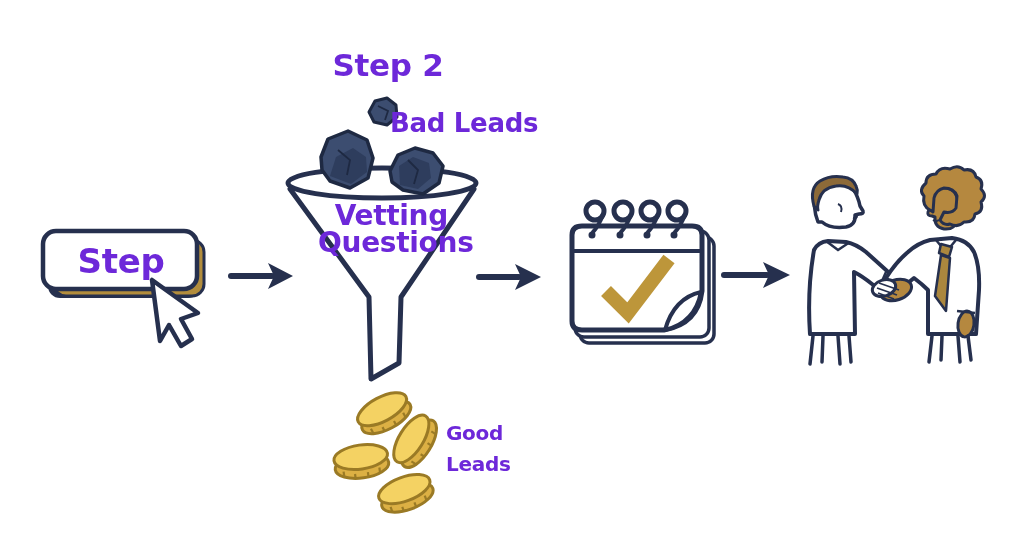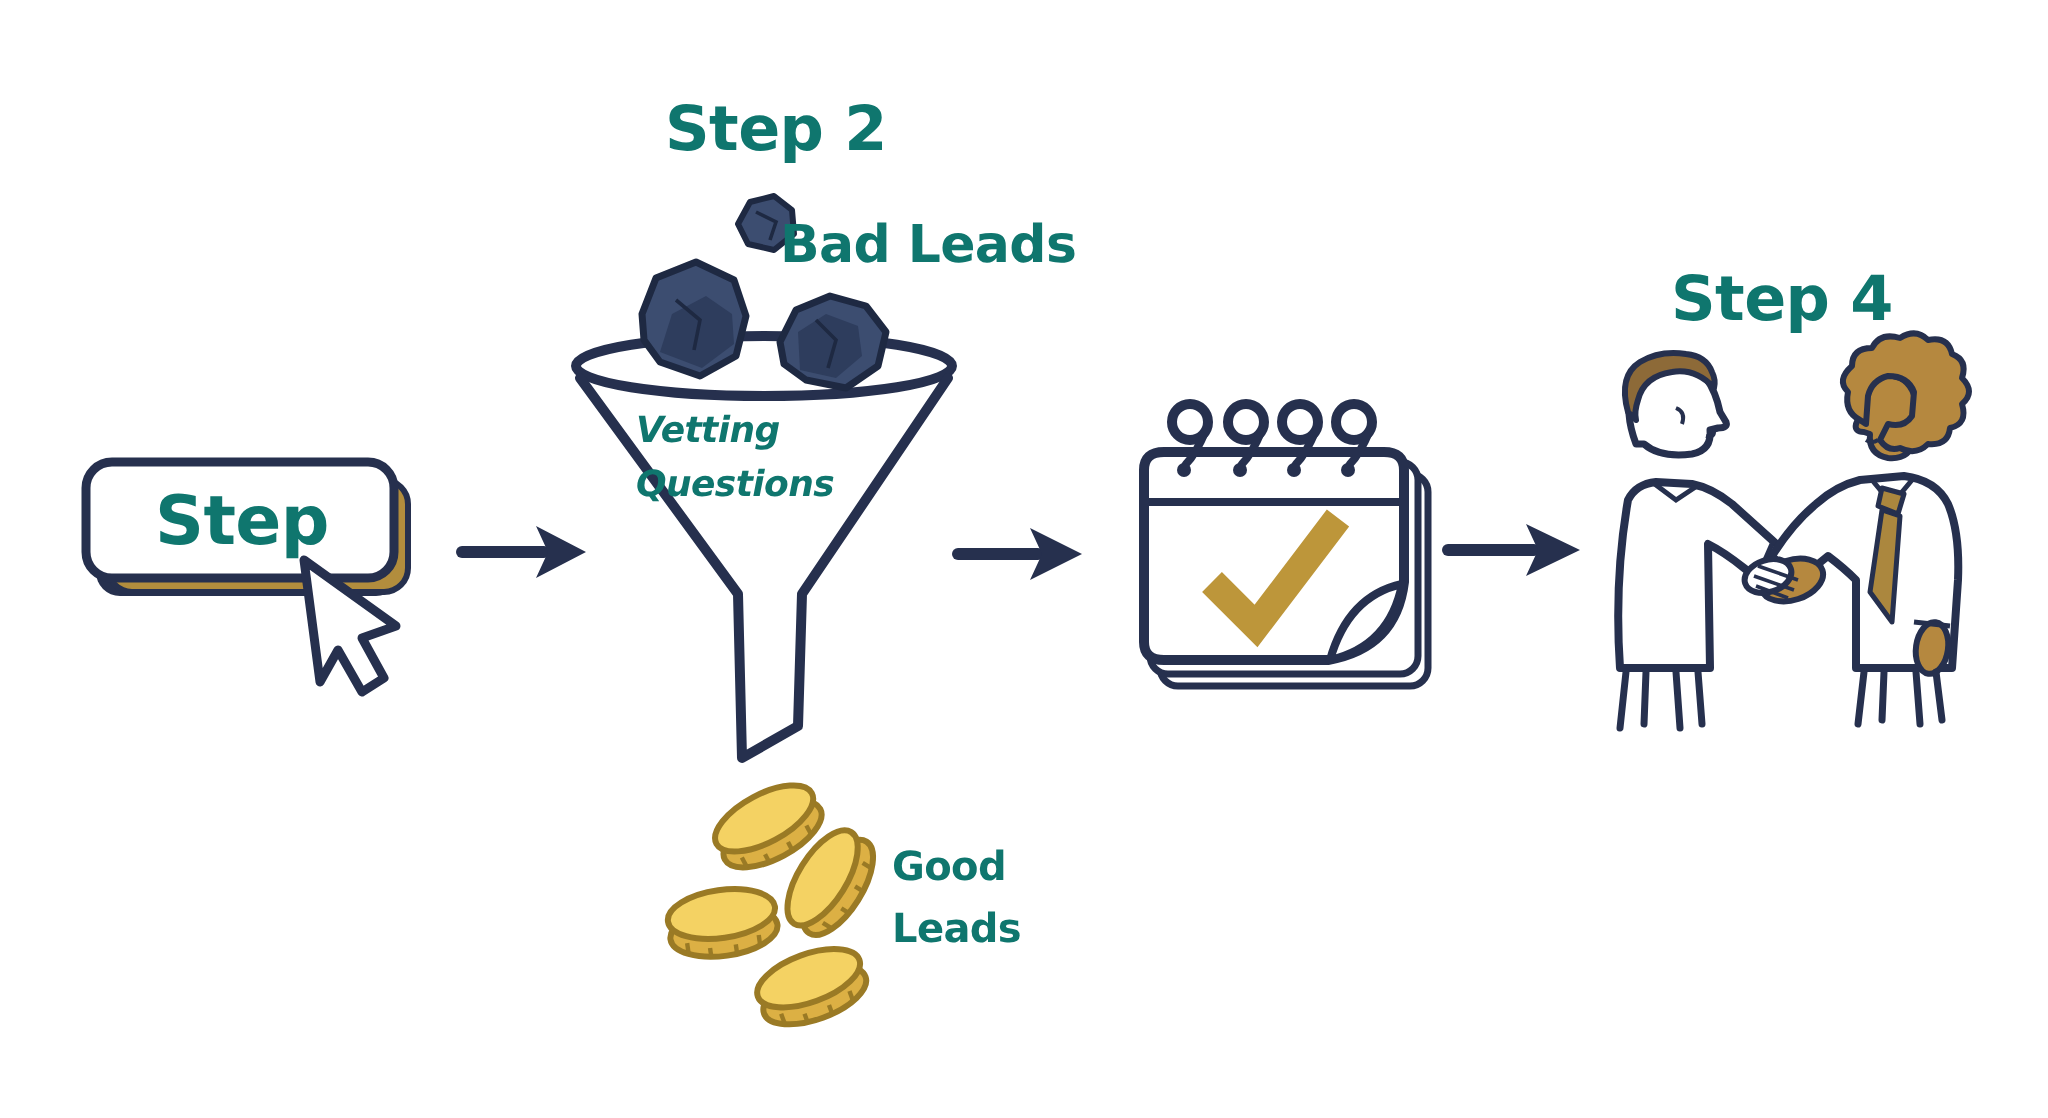--- a/index.html
+++ b/index.html
@@ -1,29 +1,29 @@
 <!DOCTYPE html>
 <html><head>
 <meta charset="utf-8">
 <style>
   html,body{margin:0;padding:0;background:#ffffff;}
   .canvas{
     position:relative;width:1024px;height:559px;background:#ffffff;overflow:hidden;
     font-family:"DejaVu Sans","Liberation Sans",sans-serif;color:#26304e;
   }
   .canvas svg{position:absolute;left:0;top:0;}
-  .lbl{position:absolute;font-weight:700;color:#0f766e;letter-spacing:-0.3px;line-height:1.08;}
+  .lbl{position:absolute;font-weight:700;color:#6d28d9;letter-spacing:-0.3px;line-height:1.08;}
   .step-lbl{font-size:31px;text-align:center;width:150px;}
   .step1{left:44px;top:183px;}
   .step2{left:313px;top:49px;}
   .step3{left:562px;top:157px;}
   .step4{left:816px;top:134px;}
   .book-lbl{left:60px;top:243px;width:122px;text-align:center;font-size:34px;}
   .bad-lbl{left:390px;top:109px;font-size:26px;white-space:nowrap;}
-  .vet-lbl{left:318px;top:202px;width:130px;text-align:left;font-size:18px;line-height:27px;font-style:italic;}
+  .vet-lbl{left:318px;top:202px;width:130px;text-align:right;font-size:28px;line-height:27px;}
   .good-lbl{left:446px;top:418px;width:98px;font-size:20px;line-height:31px;}
 </style>
 </head>
 <body>
 
 <div class="canvas">
 
   <svg width="1024" height="559" viewBox="0 0 1024 559">
     <defs>
       <g id="coin">
@@ -138,20 +138,19 @@
         <ellipse cx="896" cy="290" rx="16" ry="10" transform="rotate(-18 896 290)" fill="#b5883f" stroke="#26304e" stroke-width="3"></ellipse>
         <ellipse cx="884" cy="288" rx="12" ry="8" transform="rotate(-18 884 288)" fill="#ffffff" stroke="#26304e" stroke-width="3"></ellipse>
         <line x1="879" y1="283" x2="899" y2="290" stroke="#26304e" stroke-width="1.8"></line>
         <line x1="877" y1="288" x2="897" y2="295" stroke="#26304e" stroke-width="1.8"></line>
         <line x1="878" y1="293" x2="894" y2="299" stroke="#26304e" stroke-width="1.8"></line>
       </g>
     </g>
   </svg>
 
   <div class="lbl step-lbl step2">Step 2</div>
-  <div class="lbl step-lbl step4">Step 4</div>
 
   <div class="lbl book-lbl">Step</div>
   <div class="lbl bad-lbl">Bad Leads</div>
   <div class="lbl vet-lbl">Vetting Questions</div>
   <div class="lbl good-lbl">Good Leads</div>
 
 </div>
 
 </body></html>

